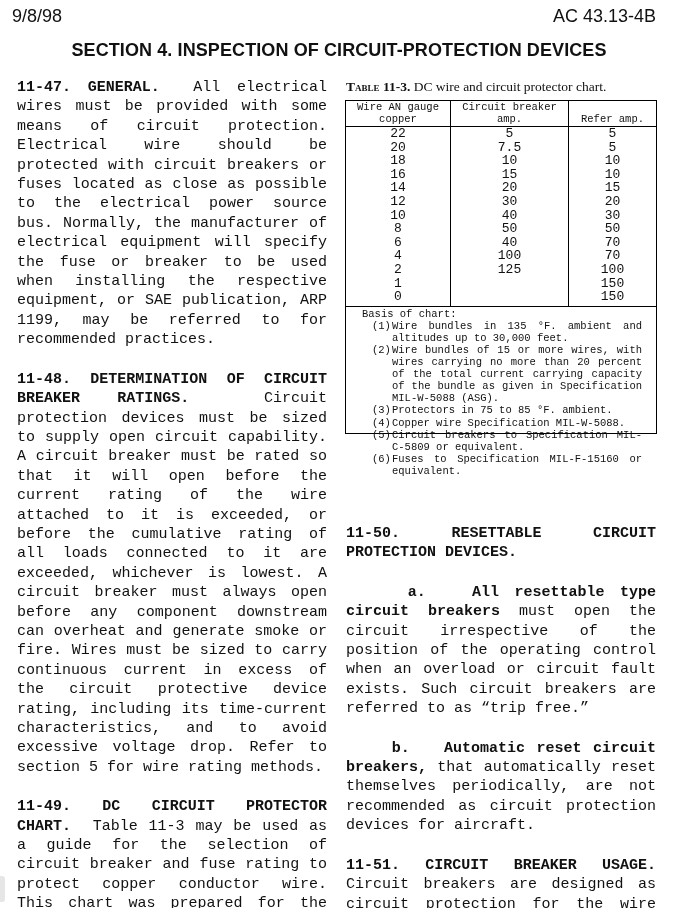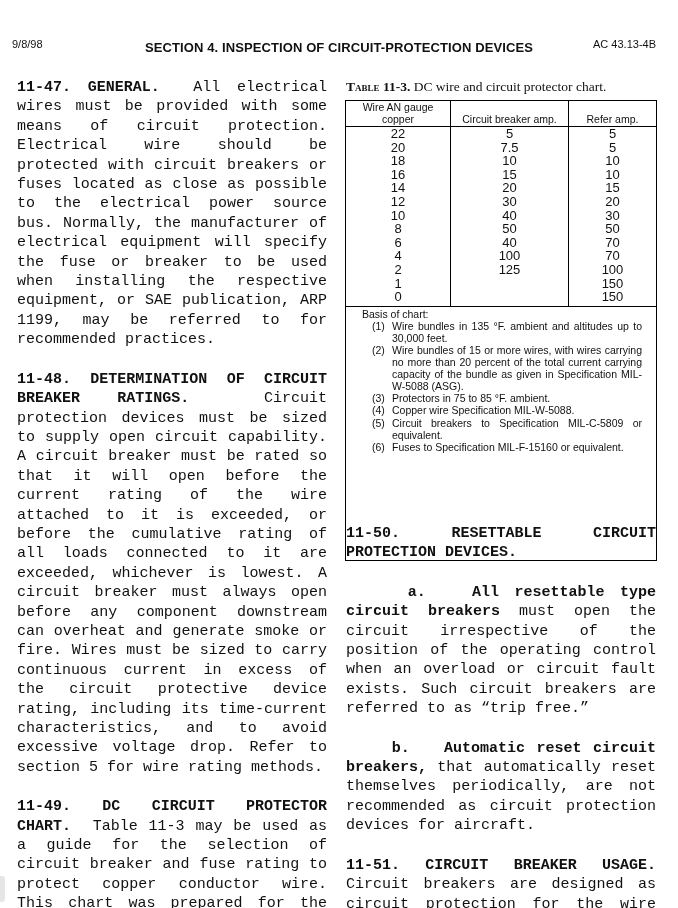--- a/index.html
+++ b/index.html
@@ -1,31 +1,31 @@
 <!DOCTYPE html>
 <html><head>
 <meta charset="utf-8">
 <style>
   html, body { margin: 0; padding: 0; background: #ffffff; }
   body { width: 678px; height: 908px; position: relative; overflow: hidden; color: #111; }
-  .hdr { position: absolute; top: 6px; font-family: "Liberation Sans", sans-serif; font-size: 11px; margin-top: 32px; }
+  .hdr { position: absolute; top: 6px; font-family: "Liberation Sans", sans-serif; font-size: 18px; }
   .hdr-left { left: 12px; }
   .hdr-right { right: 22px; }
   .section-title { position: absolute; top: 40px; left: 0; width: 678px; text-align: center;
-    font-family: "Liberation Sans", sans-serif; font-weight: bold; font-size: 13px; letter-spacing: 0.1px; }
+    font-family: "Liberation Sans", sans-serif; font-weight: bold; font-size: 18px; letter-spacing: 0.1px; }
   .col { position: absolute; font-family: "Liberation Serif", serif; font-size: 15px; line-height: 19.4px; text-align: justify; }
   .col-left { left: 17px; top: 78px; width: 310px; }
   .col-right { left: 346px; width: 310px; }
   .para { margin: 0; font-family: Liberation Mono, monospace; }
   .para b { font-weight: bold; }
   .gap { height: 20px; }
   .tbl-caption { position: absolute; left: 346px; top: 79px; font-family: "Liberation Serif", serif; font-size: 13.5px; }
   .tbl-caption .sc { font-variant: small-caps; font-weight: bold; }
-  .tbl-wrap { position: absolute; left: 345px; top: 100px; width: 312px; height: 461px; border: 1px solid #000; box-sizing: border-box;
-    font-family: Liberation Sans, sans-serif; }
+  .tbl-wrap { position: absolute; left: 345px; top: 100px; width: 312px; height: 334px; border: 1px solid #000; box-sizing: border-box;
+    font-family: Liberation Mono, monospace; }
   table.chart { border-collapse: collapse; width: 100%; font-size: 13px; }
   table.chart th { font-weight: normal; font-size: 10.5px; line-height: 11.5px; vertical-align: bottom; padding: 1px 2px 1px; border-bottom: 1px solid #000; }
   table.chart td { text-align: center; line-height: 13.6px; padding: 0; }
   table.chart th + th, table.chart td + td { border-left: 1px solid #000; }
   table.chart tr.last td { padding-bottom: 2px; }
   .col1 { width: 100px; } .col2 { width: 113px; }
   .notes { border-top: 1px solid #000; padding: 1px 14px 0 16px; font-size: 10.5px; line-height: 12.1px; }
   .notes .n { display: flex; text-align: justify; padding-left: 10px; }
   .notes .n .num { flex: 0 0 auto; width: 20px; }
   .notes .n .txt { flex: 1; }

